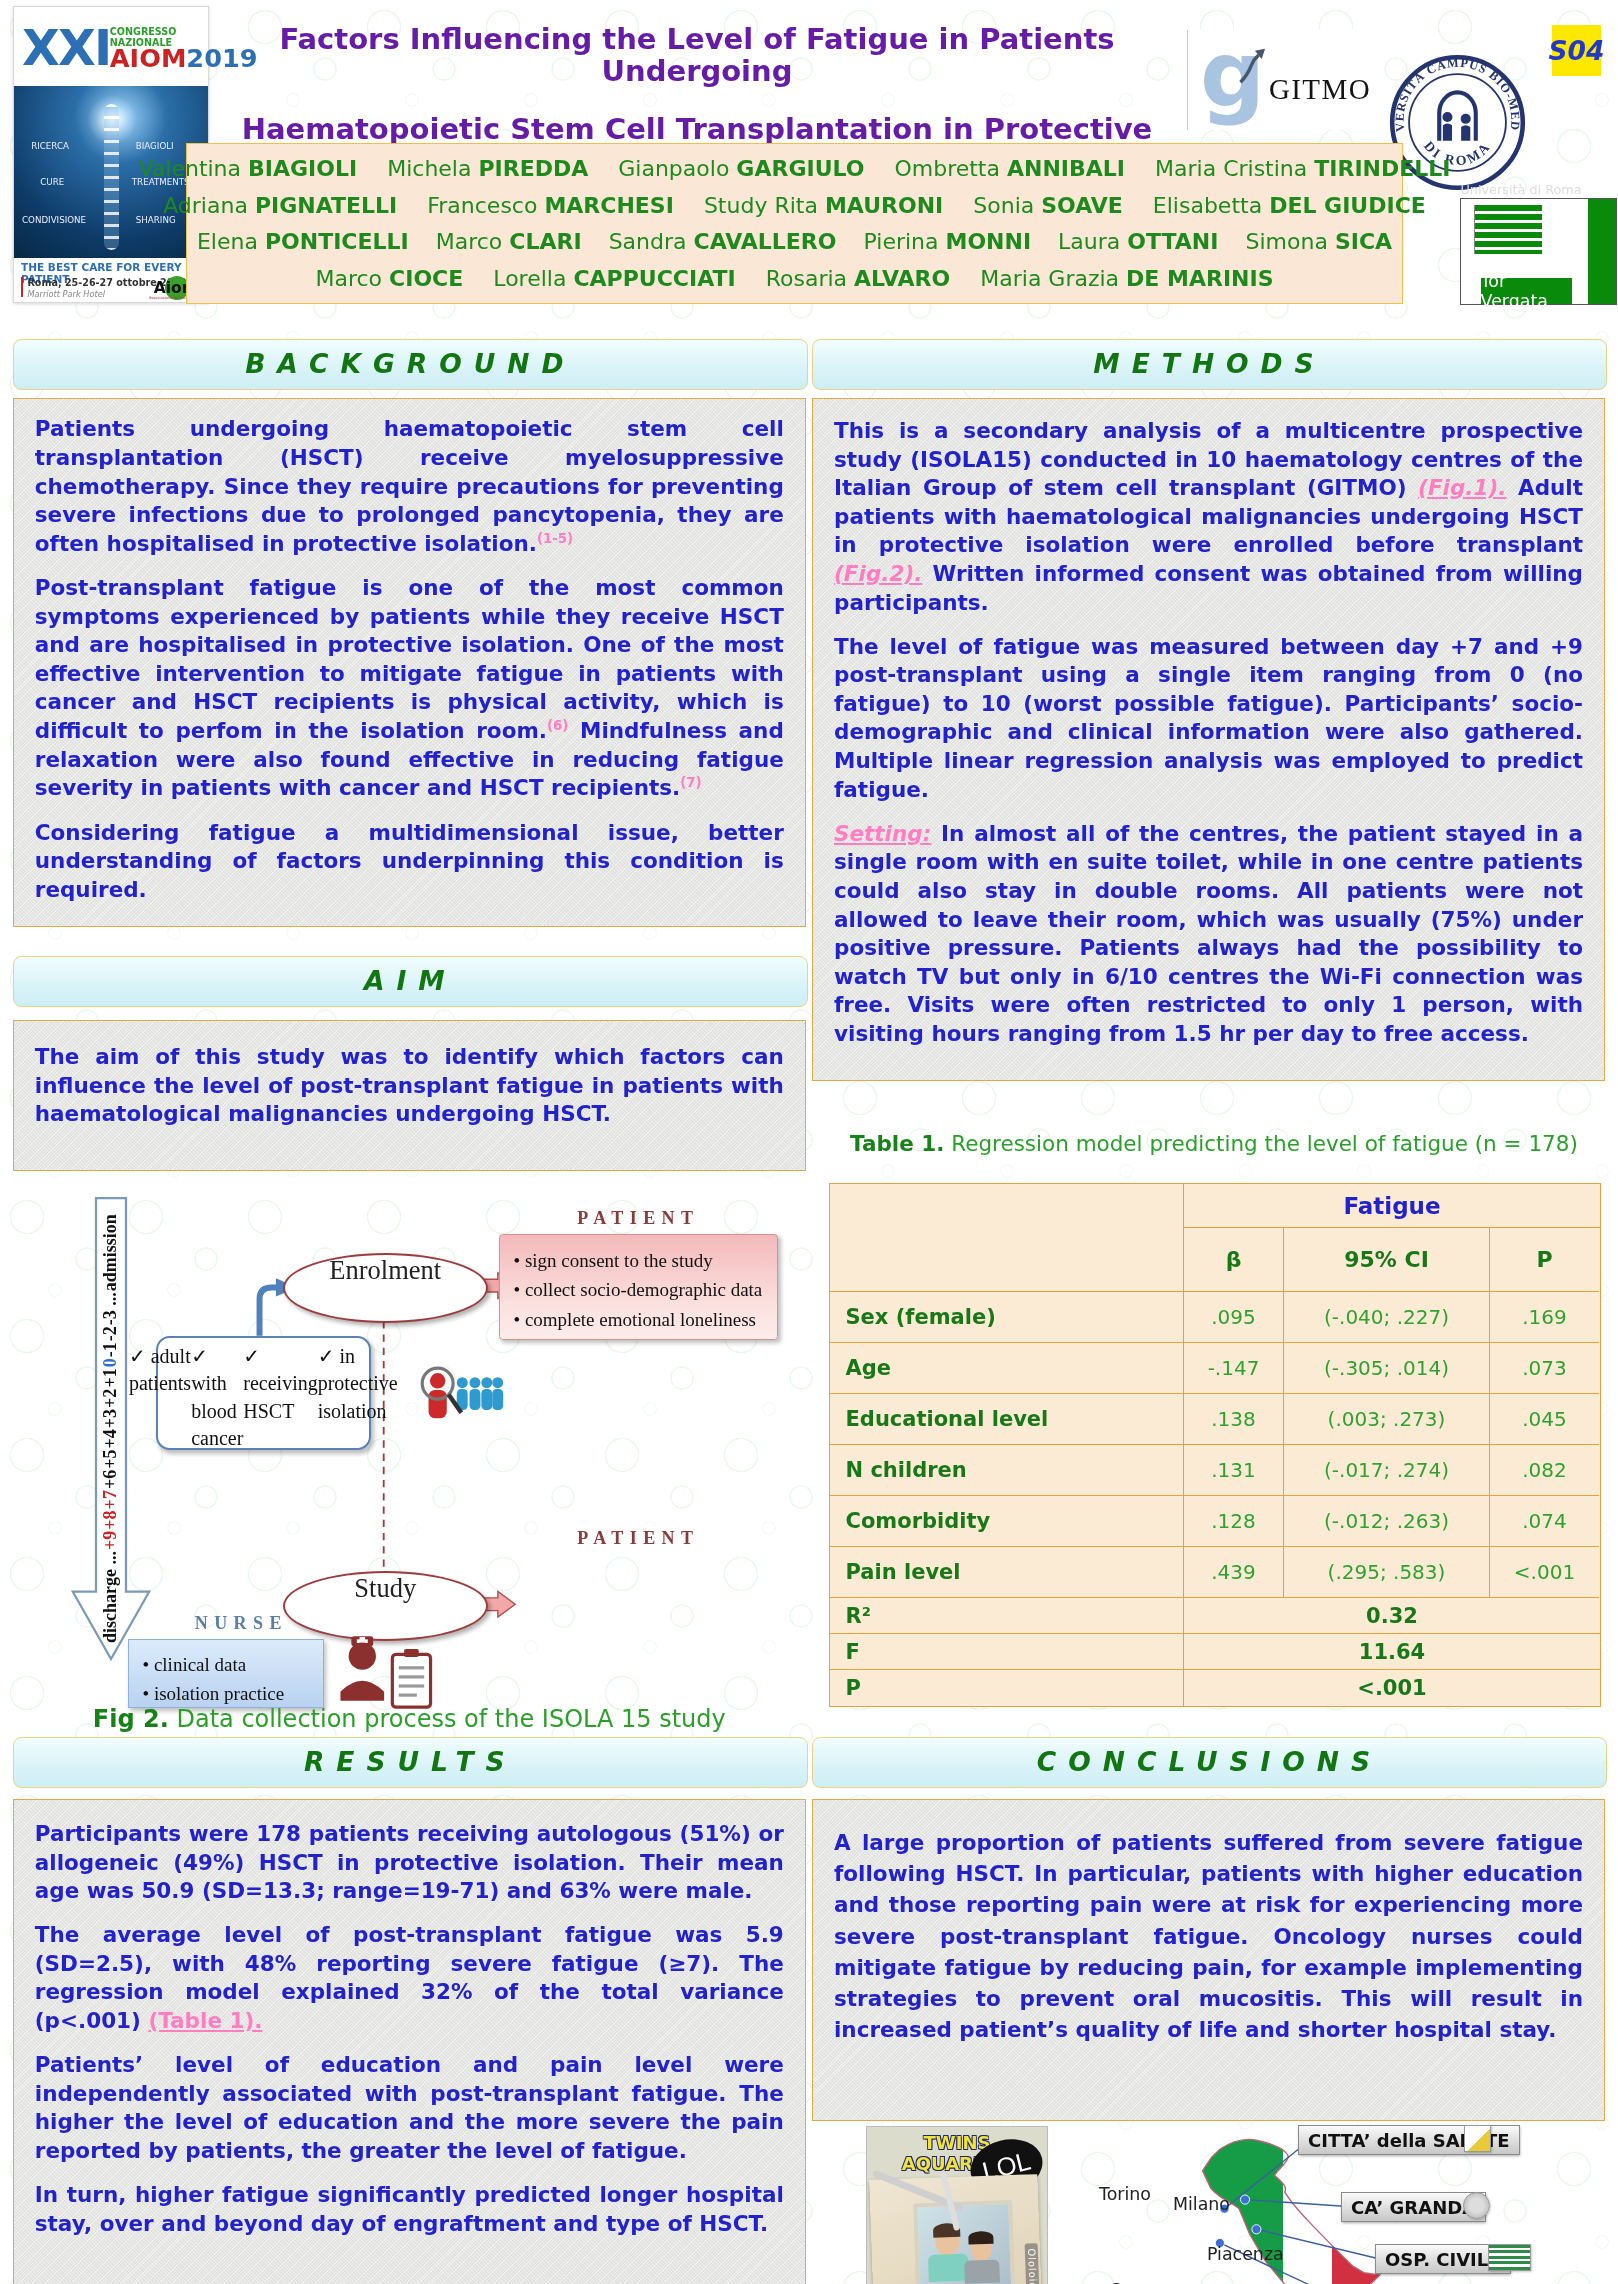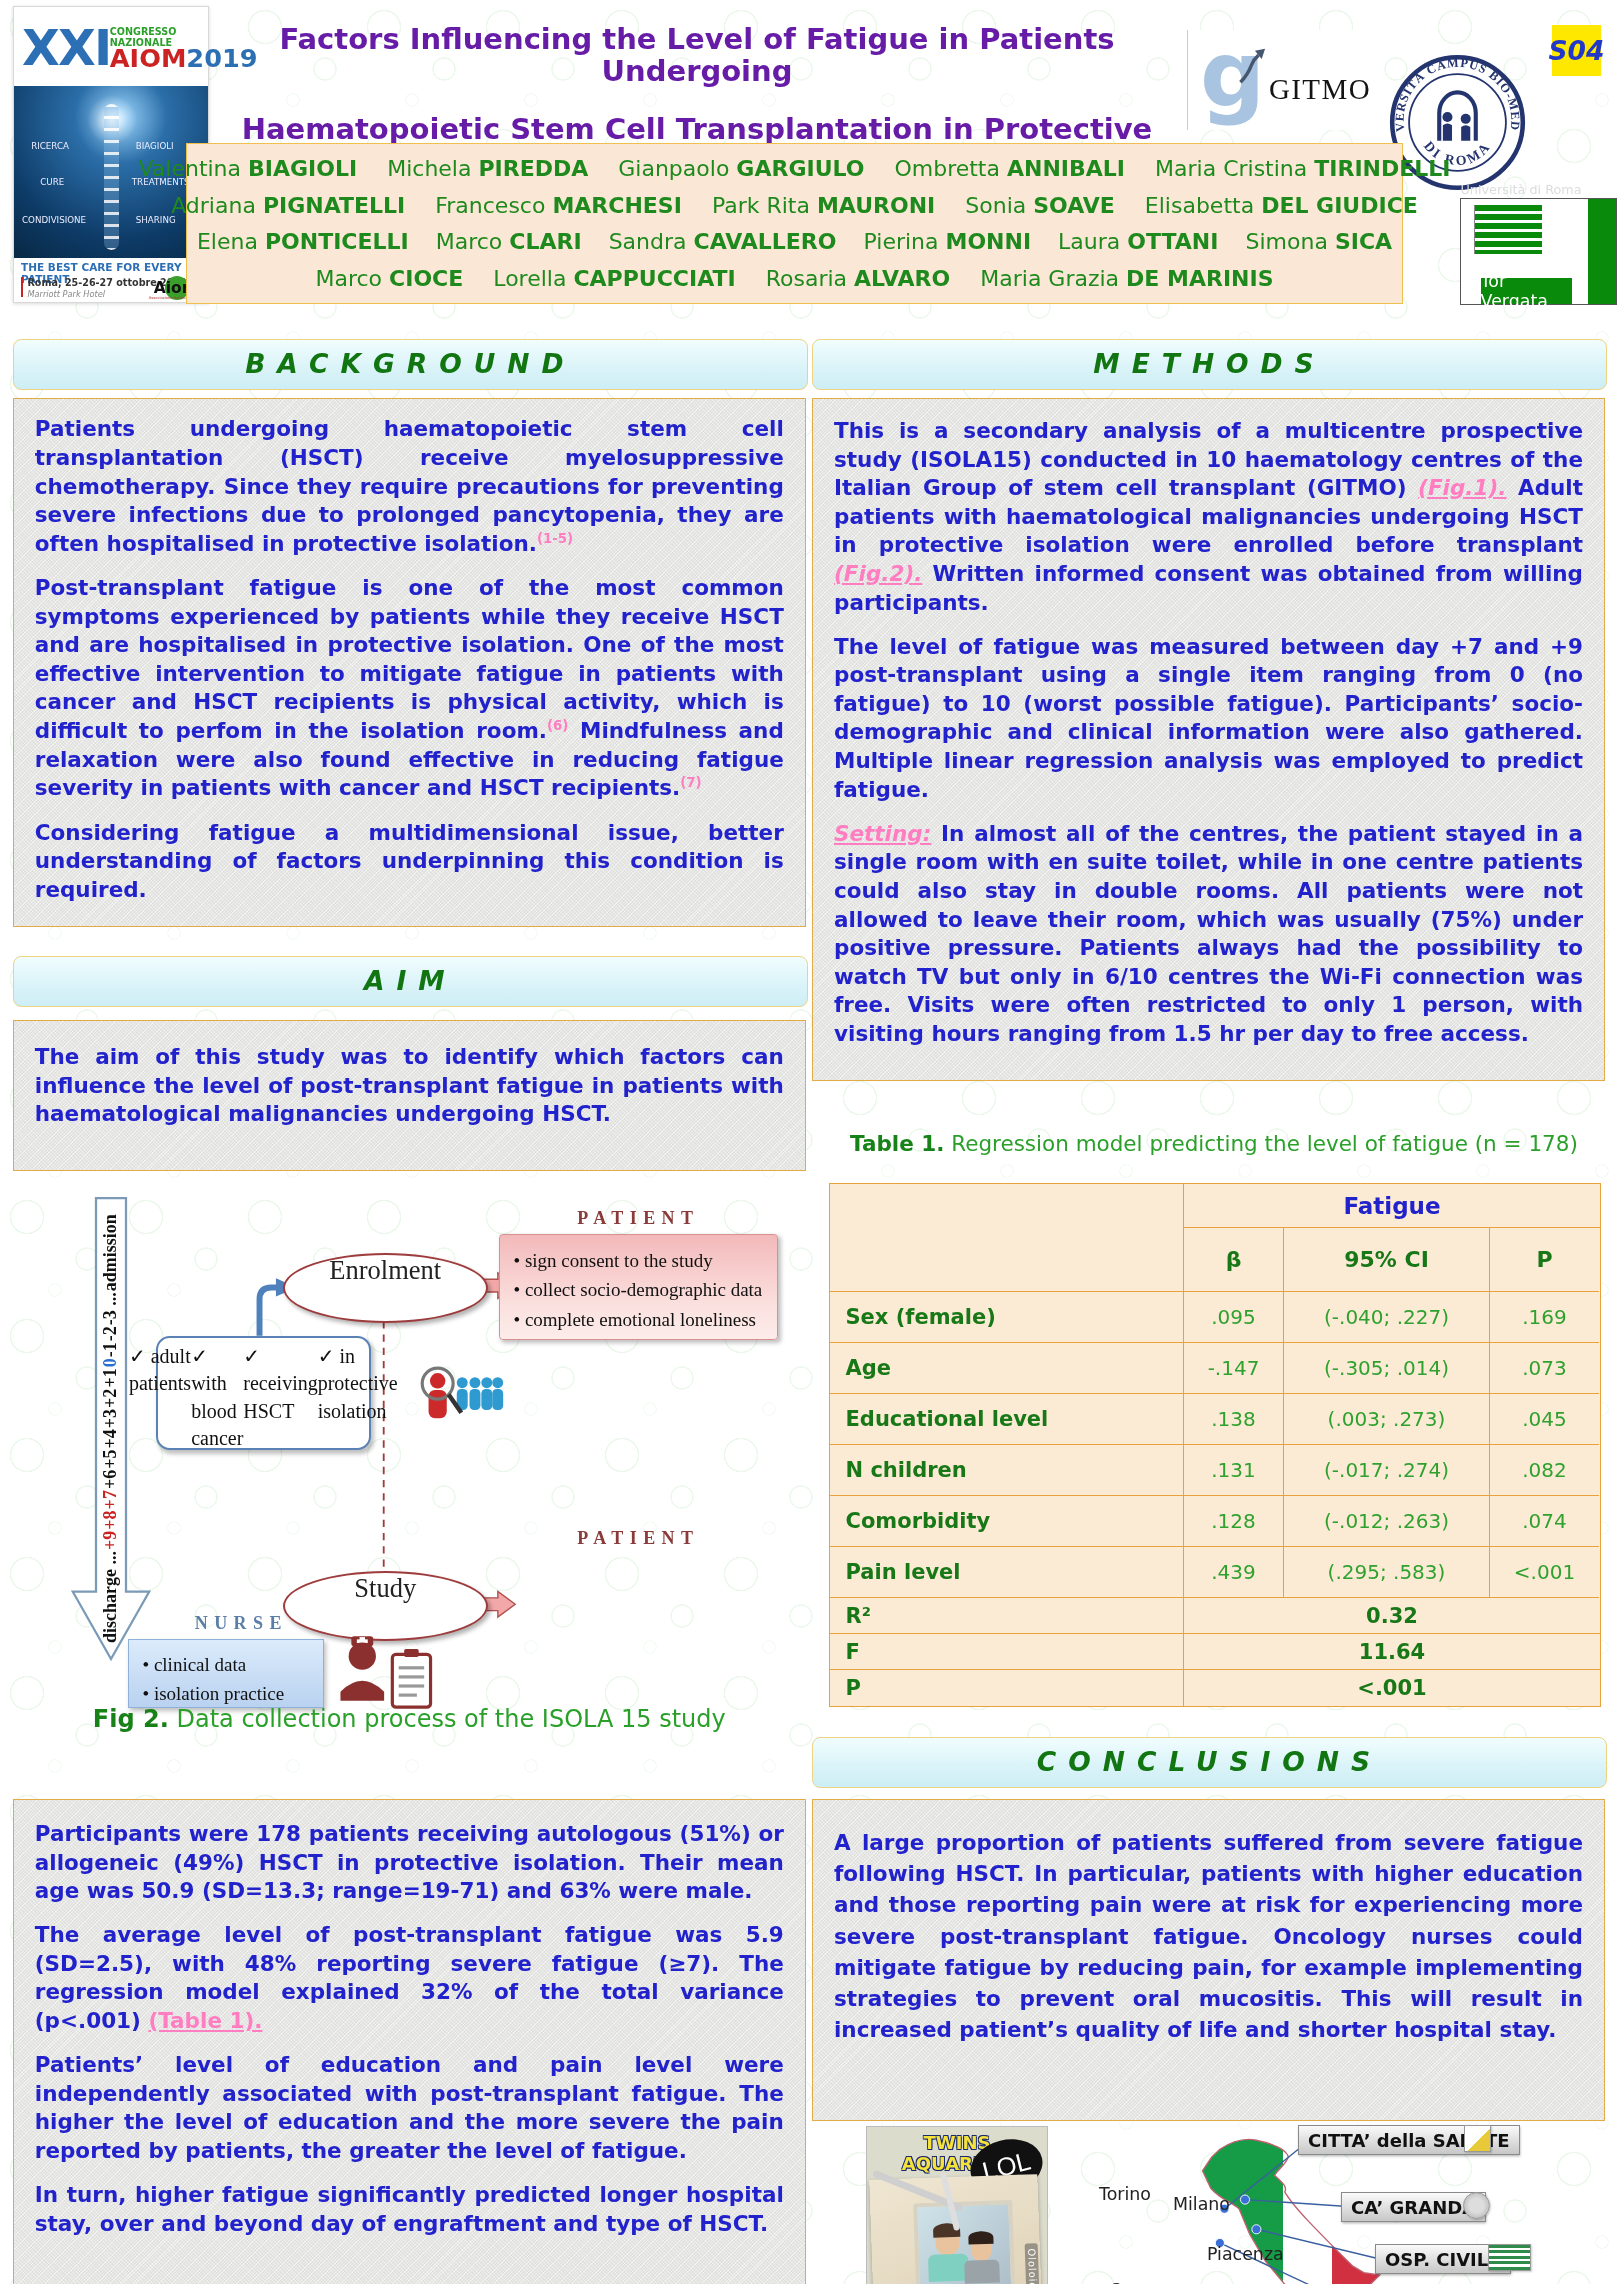--- a/index.html
+++ b/index.html
@@ -137,21 +137,21 @@
     <div style="display:flex;gap:30px;">
       <span class="author"><span class="fn">Valentina</span> <span class="ln">BIAGIOLI</span></span>
       <span class="author"><span class="fn">Michela</span> <span class="ln">PIREDDA</span></span>
       <span class="author"><span class="fn">Gianpaolo</span> <span class="ln">GARGIULO</span></span>
       <span class="author"><span class="fn">Ombretta</span> <span class="ln">ANNIBALI</span></span>
       <span class="author"><span class="fn">Maria Cristina</span> <span class="ln">TIRINDELLI</span></span>
     </div>
     <div style="display:flex;gap:30px;">
       <span class="author"><span class="fn">Adriana</span> <span class="ln">PIGNATELLI</span></span>
       <span class="author"><span class="fn">Francesco</span> <span class="ln">MARCHESI</span></span>
-      <span class="author"><span class="fn">Park Rita</span> <span class="ln">MAURONI</span></span>
+      <span class="author"><span class="fn">Study Rita</span> <span class="ln">MAURONI</span></span>
       <span class="author"><span class="fn">Sonia</span> <span class="ln">SOAVE</span></span>
       <span class="author"><span class="fn">Elisabetta</span> <span class="ln">DEL GIUDICE</span></span>
     </div>
     <div style="display:flex;gap:27px;">
       <span class="author"><span class="fn">Elena</span> <span class="ln">PONTICELLI</span></span>
       <span class="author"><span class="fn">Marco</span> <span class="ln">CLARI</span></span>
       <span class="author"><span class="fn">Sandra</span> <span class="ln">CAVALLERO</span></span>
       <span class="author"><span class="fn">Pierina</span> <span class="ln">MONNI</span></span>
       <span class="author"><span class="fn">Laura</span> <span class="ln">OTTANI</span></span>
       <span class="author"><span class="fn">Simona</span> <span class="ln">SICA</span></span>
@@ -420,20 +420,23 @@
     <div class="trow" style="height:36px;">
       <div class="tc t-label" style="width:354px;border-bottom:none;">
           <span>P</span>
         </div>
       <div class="tc last t-val greenb" style="width:416px;justify-content:center;border-bottom:none;">
           <span style="font-size:21px;">&lt;.001</span>
         </div>
     </div>
   </div>
 
+  <div class="band" style="left:12.8px;top:1737px;width:793px;height:49px;">
+    <span class="bt">RESULTS</span>
+  </div>
   <div class="cbox bodytxt" style="left:12.8px;top:1799px;width:793px;height:491px;padding:20px 21px;box-sizing:border-box;">
     <p>Participants were 178 patients receiving autologous (51%) or allogeneic (49%) HSCT in protective isolation. Their mean age was 50.9 (SD=13.3; range=19-71) and 63% were male.</p>
     <p><span>The average level of post-transplant fatigue was 5.9 (SD=2.5), with 48% reporting severe fatigue (≥7). The regression model explained 32% of the total variance (p&lt;.001) </span><span class="pink">(Table 1).</span></p>
     <p>Patients’ level of education and pain level were independently associated with post-transplant fatigue. The higher the level of education and the more severe the pain reported by patients, the greater the level of fatigue.</p>
     <p style="margin-bottom:0;">In turn, higher fatigue significantly predicted longer hospital stay, over and beyond day of engraftment and type of HSCT.</p>
   </div>
 
   <div class="band" style="left:812px;top:1737px;width:793px;height:49px;">
     <span class="bt">CONCLUSIONS</span>
   </div>

